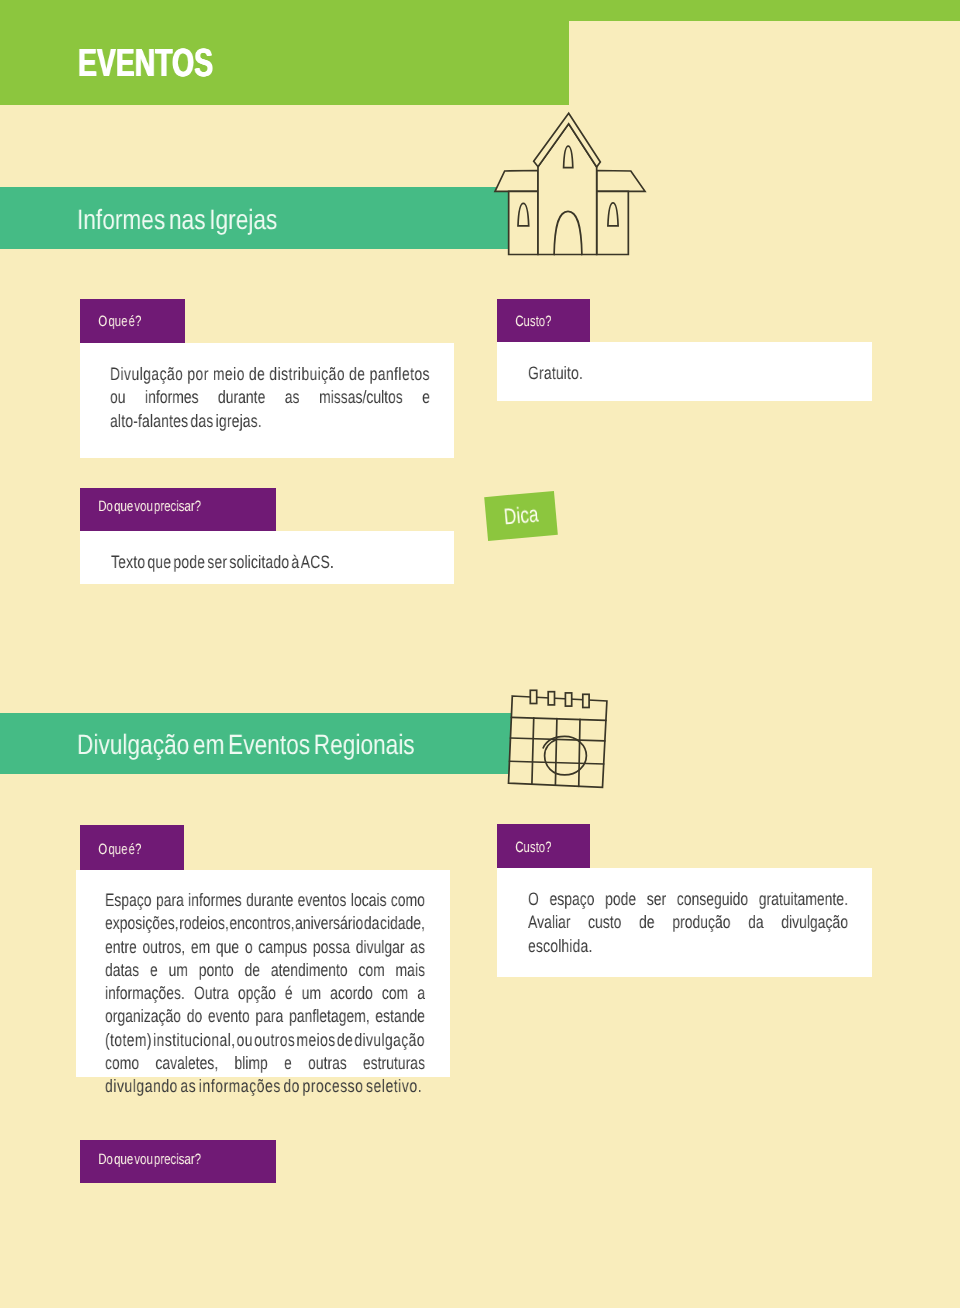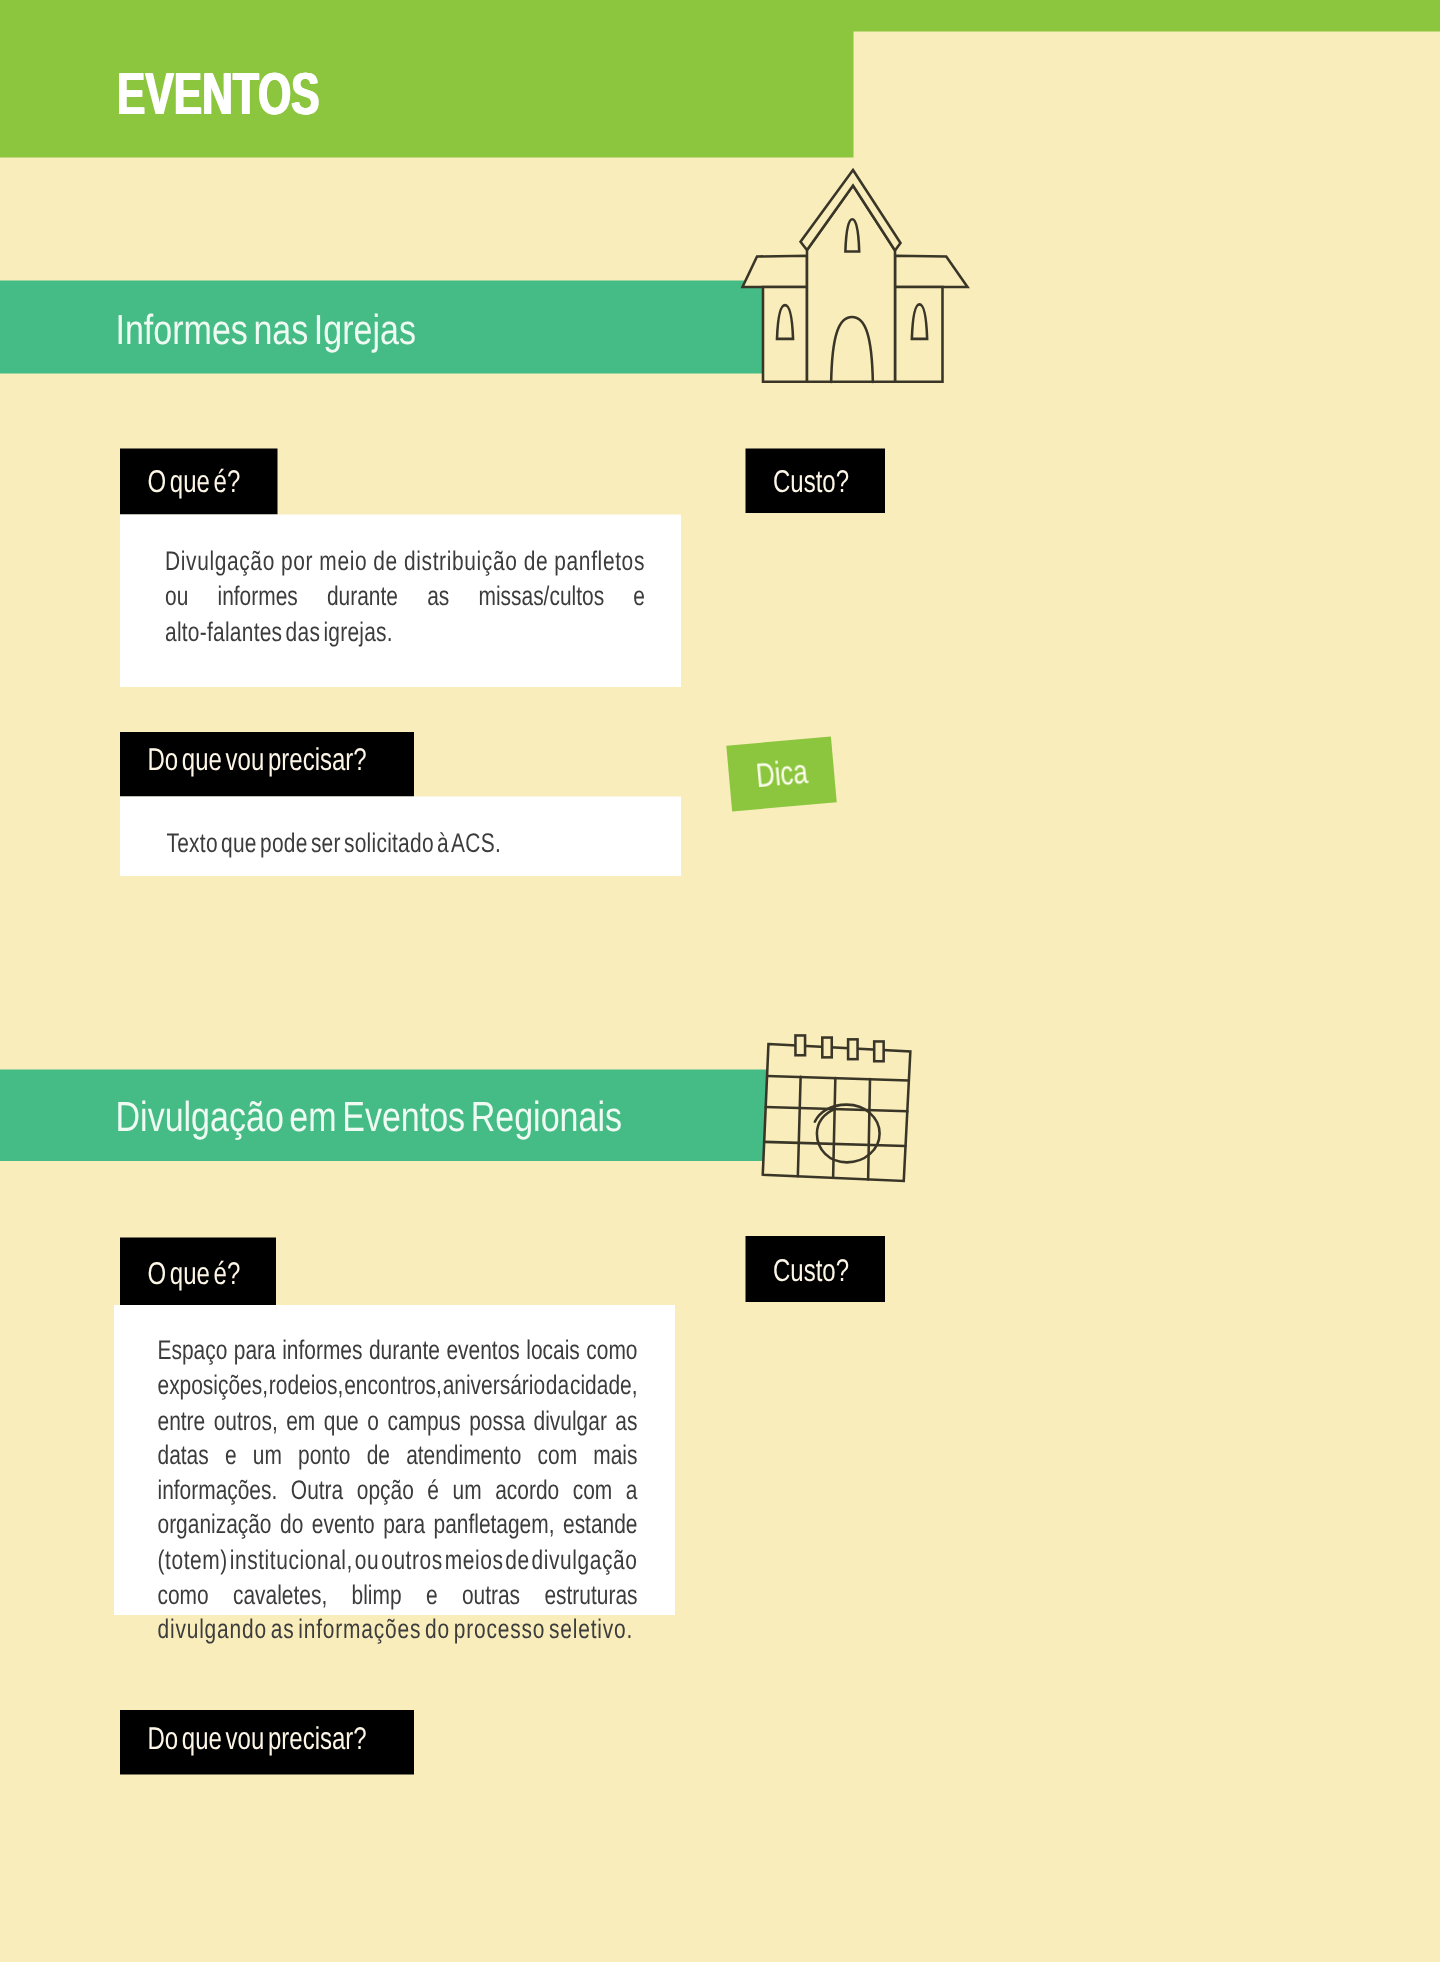--- a/index.html
+++ b/index.html
@@ -17,21 +17,21 @@
   .title{left:78px;top:44.4px;color:#ffffff;font-weight:bold;font-size:39.4px;
          line-height:39.4px;white-space:nowrap;transform:scaleX(0.72);transform-origin:0 0;
          text-shadow:0.8px 0 0 #fff, -0.8px 0 0 #fff;}
 
   .band{left:0;background:#45bb85;}
   .band1{top:187px;height:62px;width:556px;}
   .band2{top:712.7px;height:61px;width:556px;}
   .band-label{left:76.9px;color:#eefaf2;font-size:28px;line-height:28px;white-space:nowrap;
               word-spacing:-3.2px;transform:scaleX(0.81);transform-origin:0 0;}
 
-  .tab{background:#000000;color:#fdf6e7;font-size:21px;line-height:22.6px;white-space:nowrap;}
+  .tab{background:#701a75;color:#fdf6e7;font-size:15px;line-height:22.6px;white-space:nowrap;}
   .tab span{display:block;transform:scaleX(0.762);transform-origin:0 0;word-spacing:-2.6px;}
   .card{background:#ffffff;}
   .body-text{color:#3c3c3c;font-size:18px;line-height:23.3px;transform:scaleX(0.775);transform-origin:0 0;width:412.9px;}
   .body-text .ln{text-align:justify;text-align-last:justify;white-space:normal;word-spacing:-1.2px;}
   .body-text .ln.tight{word-spacing:-4.6px;}
   .body-text .ln{overflow-wrap:normal;}
   .body-text .ln.last{text-align:left;text-align-last:left;word-spacing:-2.4px;letter-spacing:0.22px;}
 
   .dica-tab{background:#8cc63e;color:#fdfdf0;font-size:22.6px;line-height:22.6px;white-space:nowrap;
             transform:rotate(-5.1deg);}
@@ -70,20 +70,25 @@
   <div class="abs card" style="left:79.6px;top:343.1px;width:374.0px;height:115px">
     <div class="abs body-text" style="left:29.8px;top:20.4px">
       <div class="ln tight" style="letter-spacing:0.55px">Divulgação por meio de distribuição de panfletos</div>
       <div class="ln">ou informes durante as missas/cultos e</div>
       <div class="ln last">alto-falantes das igrejas.</div>
     </div>
   </div>
   <div class="abs tab" style="left:496.5px;top:299.3px;width:93.5px;height:42.7px">
     <span style="padding-left:24.02px;padding-top:12.4px">Custo?</span>
   </div>
+  <div class="abs card" style="left:496.5px;top:342.0px;width:374.5px;height:58.7px">
+    <div class="abs body-text" style="left:31.0px;top:20.3px">
+      <div class="ln last">Gratuito.</div>
+    </div>
+  </div>
   <div class="abs tab" style="left:79.6px;top:487.9px;width:196.6px;height:43.3px">
     <span style="padding-left:24.02px;padding-top:7.8px">Do que vou precisar?</span>
   </div>
   <div class="abs card" style="left:79.6px;top:531.2px;width:374.0px;height:53px">
     <div class="abs body-text" style="left:30.6px;top:19.9px">
       <div class="ln last">Texto que pode ser solicitado à ACS.</div>
     </div>
   </div>
   <div class="abs dica-tab" style="left:485.9px;top:493.6px;width:69.5px;height:43.6px">
     <span style="padding-left:23.62px;padding-top:11.4px">Dica</span>
@@ -118,16 +123,23 @@
       <div class="ln">informações. Outra opção é um acordo com a</div>
       <div class="ln">organização do evento para panfletagem, estande</div>
       <div class="ln tight" style="letter-spacing:0.50px">(totem) institucional, ou outros meios de divulgação</div>
       <div class="ln">como cavaletes, blimp e outras estruturas</div>
       <div class="ln last tight" style="letter-spacing:0.70px">divulgando as informações do processo seletivo.</div>
     </div>
   </div>
   <div class="abs tab" style="left:496.5px;top:823.9px;width:93.5px;height:43.9px">
     <span style="padding-left:24.02px;padding-top:13.0px">Custo?</span>
   </div>
+  <div class="abs card" style="left:496.5px;top:867.8px;width:374.5px;height:109.0px">
+    <div class="abs body-text" style="left:30.5px;top:19.5px">
+      <div class="ln">O espaço pode ser conseguido gratuitamente.</div>
+      <div class="ln">Avaliar custo de produção da divulgação</div>
+      <div class="ln last">escolhida.</div>
+    </div>
+  </div>
   <div class="abs tab" style="left:80.2px;top:1139.5px;width:196.0px;height:43.7px">
     <span style="padding-left:24.02px;padding-top:8.6px">Do que vou precisar?</span>
   </div>
 </div>
 
 </body></html>

